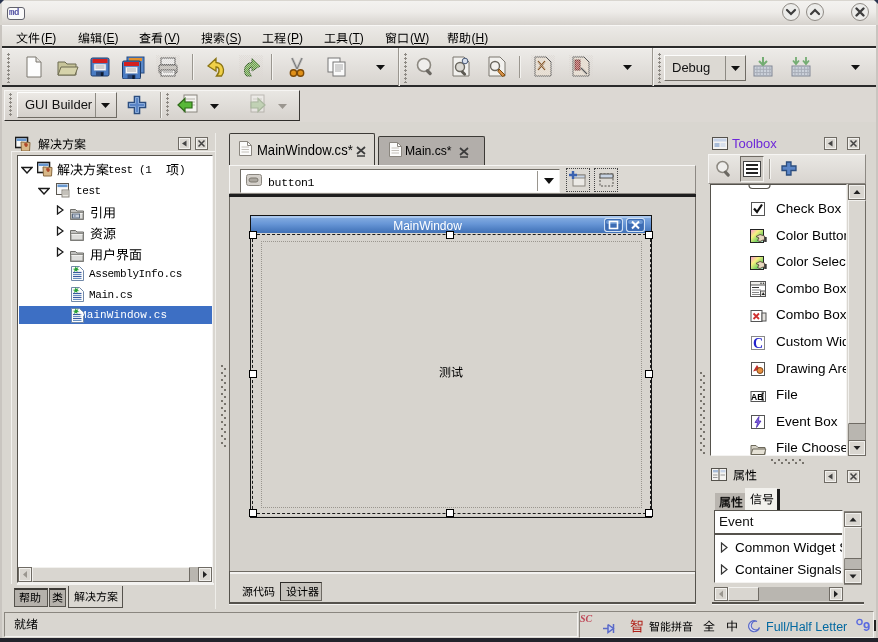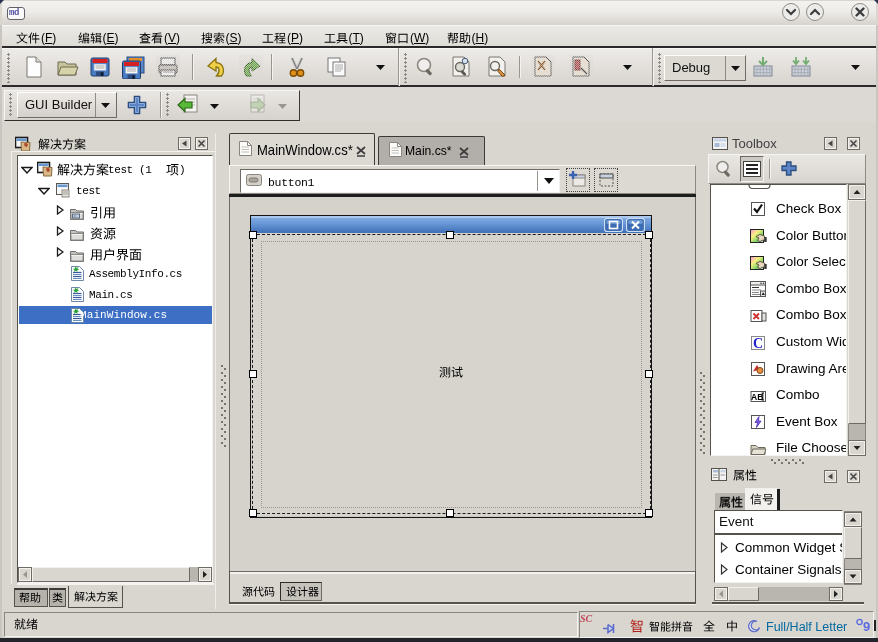--- a/index.html
+++ b/index.html
@@ -505,20 +505,23 @@
 <div class="a" style="left:594px;top:168px;width:24px;height:24px;border:1px dotted #444;"></div>
 <svg class="a" style="left:596px;top:170px;" width="20" height="20" viewBox="0 0 20 20">
       <rect x="4" y="4" width="13" height="12" fill="none" stroke="#55524c" stroke-dasharray="2,1.5"></rect>
       <rect x="4" y="4" width="13" height="4" fill="#c8d4e4" stroke="#55524c"></rect>
     </svg>
 <div class="a" style="left:229px;top:197px;width:467px;height:375px;background:#d5d2cc;border:1px solid #6e6a63;border-top:none"></div>
 <div class="a" style="left:229px;top:572px;width:467px;height:2px;background:#f4f3f1"></div>
 <div class="a" style="left:250px;top:215px;width:402px;height:303px;background:#cbc8c2;border:1px solid #141414"></div>
 <div class="a" style="left:251px;top:216px;width:400px;height:17px;background:linear-gradient(#8ab0e2,#6897d7 45%,#3f70b6)"></div>
 <div class="a" style="left:251px;top:216px;width:400px;height:2px;background:#aac8ee"></div>
+<div class="a" style="left:251px;top:220px;width:353px;height:12px;">
+      <div style="text-align:center;font:12px &quot;Liberation Sans&quot;,sans-serif;color:#fff;line-height:12px">MainWindow</div>
+    </div>
 <svg class="a" style="left:604px;top:218px;" width="19" height="14" viewBox="0 0 19 14">
       <rect x="0.5" y="0.5" width="18" height="13" rx="2.5" fill="#3c6cb4" stroke="#cfe0f4" stroke-width="1.2"></rect>
       <rect x="2" y="2" width="15" height="4" rx="2" fill="#6b97d2"></rect>
       <rect x="5.5" y="3.5" width="8" height="7" fill="none" stroke="#fff" stroke-width="1.6"></rect>
     </svg>
 <svg class="a" style="left:626px;top:218px;" width="19" height="14" viewBox="0 0 19 14">
       <rect x="0.5" y="0.5" width="18" height="13" rx="2.5" fill="#3c6cb4" stroke="#cfe0f4" stroke-width="1.2"></rect>
       <rect x="2" y="2" width="15" height="4" rx="2" fill="#6b97d2"></rect>
       <path d="M6 3.5 L13 10.5 M13 3.5 L6 10.5" stroke="#fff" stroke-width="2"></path>
     </svg>
@@ -551,21 +554,21 @@
 <div class="a" style="left:229px;top:571px;width:1px;height:32px;background:#55524c"></div>
 <div class="a" style="left:695px;top:571px;width:1px;height:32px;background:#55524c"></div>
 <div class="a" style="left:229px;top:602px;width:467px;height:2px;background:#55524c"></div>
 <div class="a" style="left:229px;top:604px;width:467px;height:1px;background:#f4f3f1"></div>
 <svg class="a" style="left:712px;top:137px;" width="16" height="13" viewBox="0 0 16 13">
       <rect x="0.5" y="0.5" width="15" height="12" fill="#f4f3f1" stroke="#55524c"></rect>
       <rect x="1.5" y="1.5" width="13" height="3" fill="#c8d4e8"></rect>
       <rect x="2.5" y="6" width="5" height="4" fill="#a8bcd8"></rect>
       <rect x="8.5" y="6" width="5" height="4" fill="#d8e0ec"></rect>
     </svg>
-<div class="a" style="left:732px;top:136px;white-space:nowrap;font:13px 'Liberation Sans',sans-serif;color:#404040">Toolbox</div>
+<div class="a" style="left:732px;top:136px;white-space:nowrap;font:13px 'Liberation Sans',sans-serif;color:#6d28d9">Toolbox</div>
 <svg class="a" style="left:824px;top:137px;" width="13" height="13" viewBox="0 0 13 13">
       <rect x="0.5" y="0.5" width="12" height="12" fill="#dbd8d2" stroke="#6f6b64"></rect>
       <rect x="1.5" y="1.5" width="10" height="10" fill="none" stroke="#f2f1ee"></rect>
       <polygon points="8.5,3.5 8.5,9.5 4,6.5" fill="#444"></polygon>
     </svg>
 <svg class="a" style="left:847px;top:137px;" width="13" height="13" viewBox="0 0 13 13">
       <rect x="0.5" y="0.5" width="12" height="12" fill="#dbd8d2" stroke="#6f6b64"></rect>
       <rect x="1.5" y="1.5" width="10" height="10" fill="none" stroke="#f2f1ee"></rect>
       <path d="M3.5 3.5 L9.5 9.5 M9.5 3.5 L3.5 9.5" stroke="#444" stroke-width="1.5"></path>
     </svg>
@@ -652,21 +655,21 @@
         <path d="M3 10.5 L7 4 L10 8.5 Z" fill="#c03030"></path>
         <circle cx="10" cy="9.5" r="3" fill="#e89040" stroke="#804818"></circle>
       </svg>
       <div style="position:absolute;left:65px;top:168px;white-space:nowrap;font:13.5px 'Liberation Sans',sans-serif;color:#000">Drawing Area</div>
       <svg style="position:absolute;left:39px;top:195px" width="17" height="16" viewBox="0 0 17 16">
         <rect x="1" y="3.5" width="14.5" height="10" fill="#fff" stroke="#555"></rect>
         <text x="7.2" y="11.8" font-family="Liberation Sans" font-size="8.5" font-weight="bold" fill="#000" text-anchor="middle">AB</text>
         <line x1="12.8" y1="5" x2="12.8" y2="12" stroke="#000"></line>
         <path d="M11.6 5 h2.4 M11.6 12 h2.4" stroke="#000"></path>
       </svg>
-      <div style="position:absolute;left:65px;top:194px;white-space:nowrap;font:13.5px 'Liberation Sans',sans-serif;color:#000">Combo</div>
+      <div style="position:absolute;left:65px;top:194px;white-space:nowrap;font:13.5px 'Liberation Sans',sans-serif;color:#000">File</div>
       <svg style="position:absolute;left:39px;top:221px" width="17" height="16" viewBox="0 0 17 16">
         <rect x="1.5" y="1.5" width="13" height="13" fill="#fff" stroke="#555"></rect>
         <path d="M9 2.5 L5 8.5 L7.5 8.5 L6.5 13.5 L11 7 L8.5 7 Z" fill="#8060e0" stroke="#4a2ab0" stroke-width="0.8"></path>
       </svg>
       <div style="position:absolute;left:65px;top:221px;white-space:nowrap;font:13.5px 'Liberation Sans',sans-serif;color:#000">Event Box</div>
       <svg style="position:absolute;left:39px;top:248px" width="17" height="16" viewBox="0 0 17 16">
         <path d="M1 4.5 H6 L8 6.5 H15 V13.5 H1 Z" fill="#d6d2c6" stroke="#6c685a"></path>
         <path d="M1 13.5 L2.8 8 H15.8 L14.3 13.5 Z" fill="#e6e2d6" stroke="#6c685a"></path>
       </svg>
       <div style="position:absolute;left:65px;top:247px;white-space:nowrap;font:13.5px 'Liberation Sans',sans-serif;color:#000">File Chooser Button</div>

